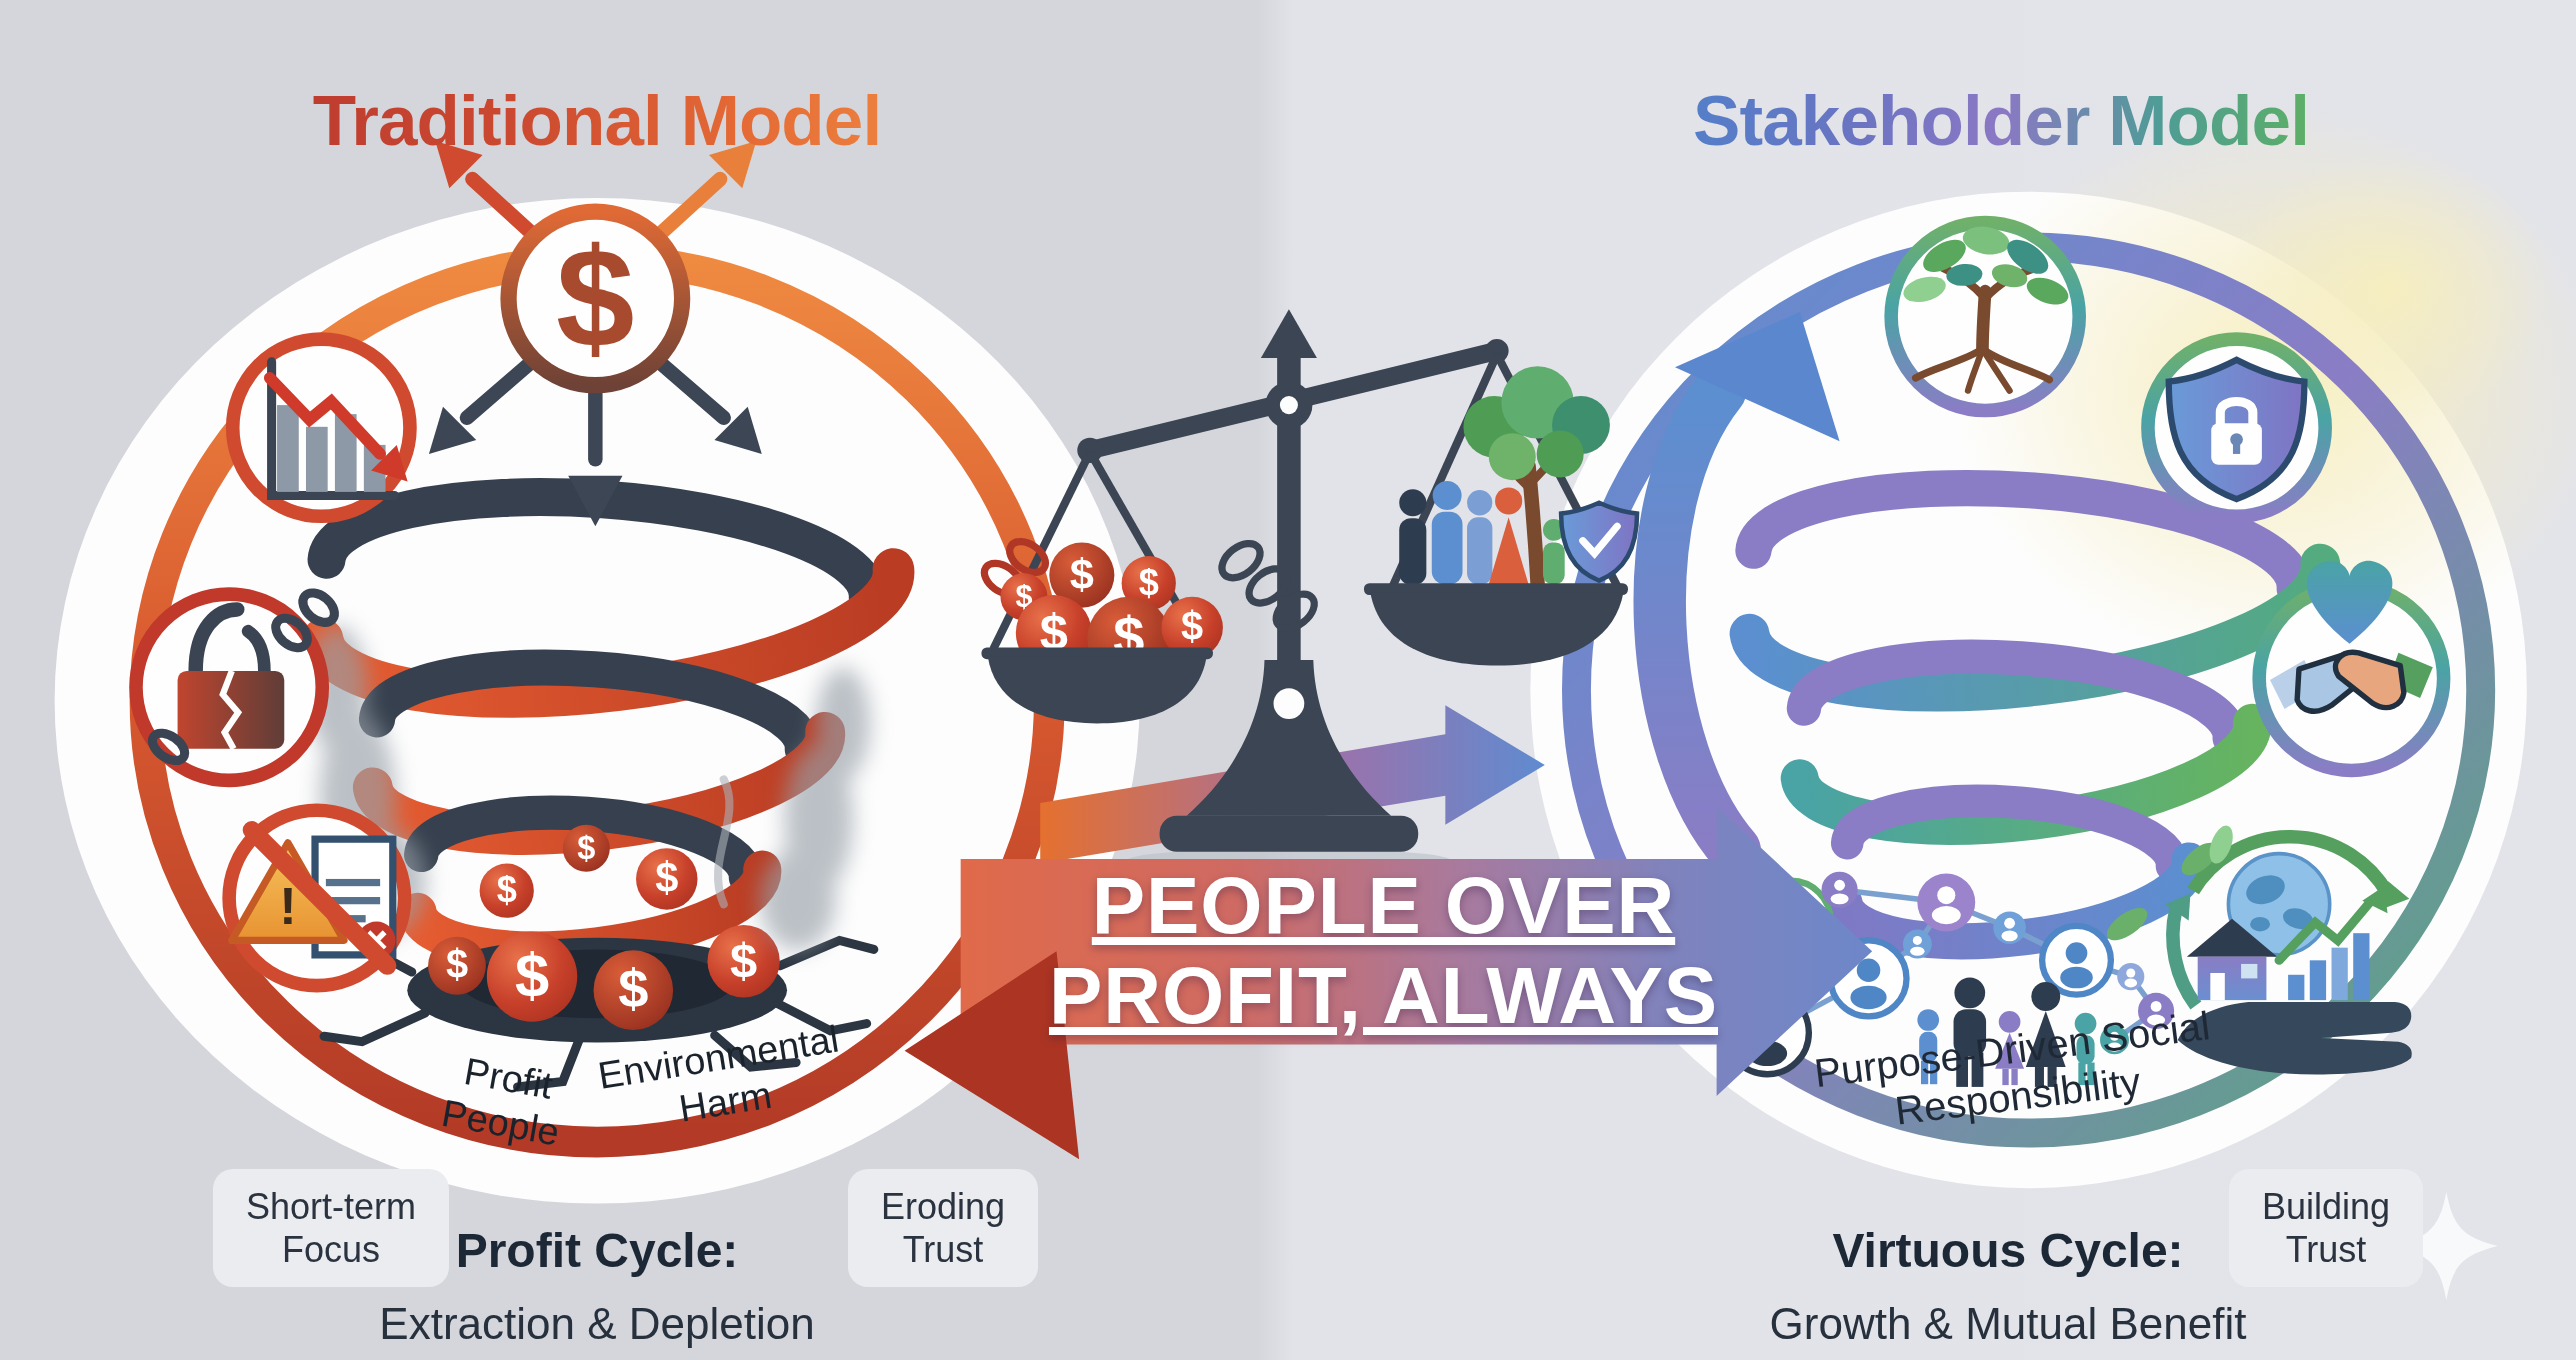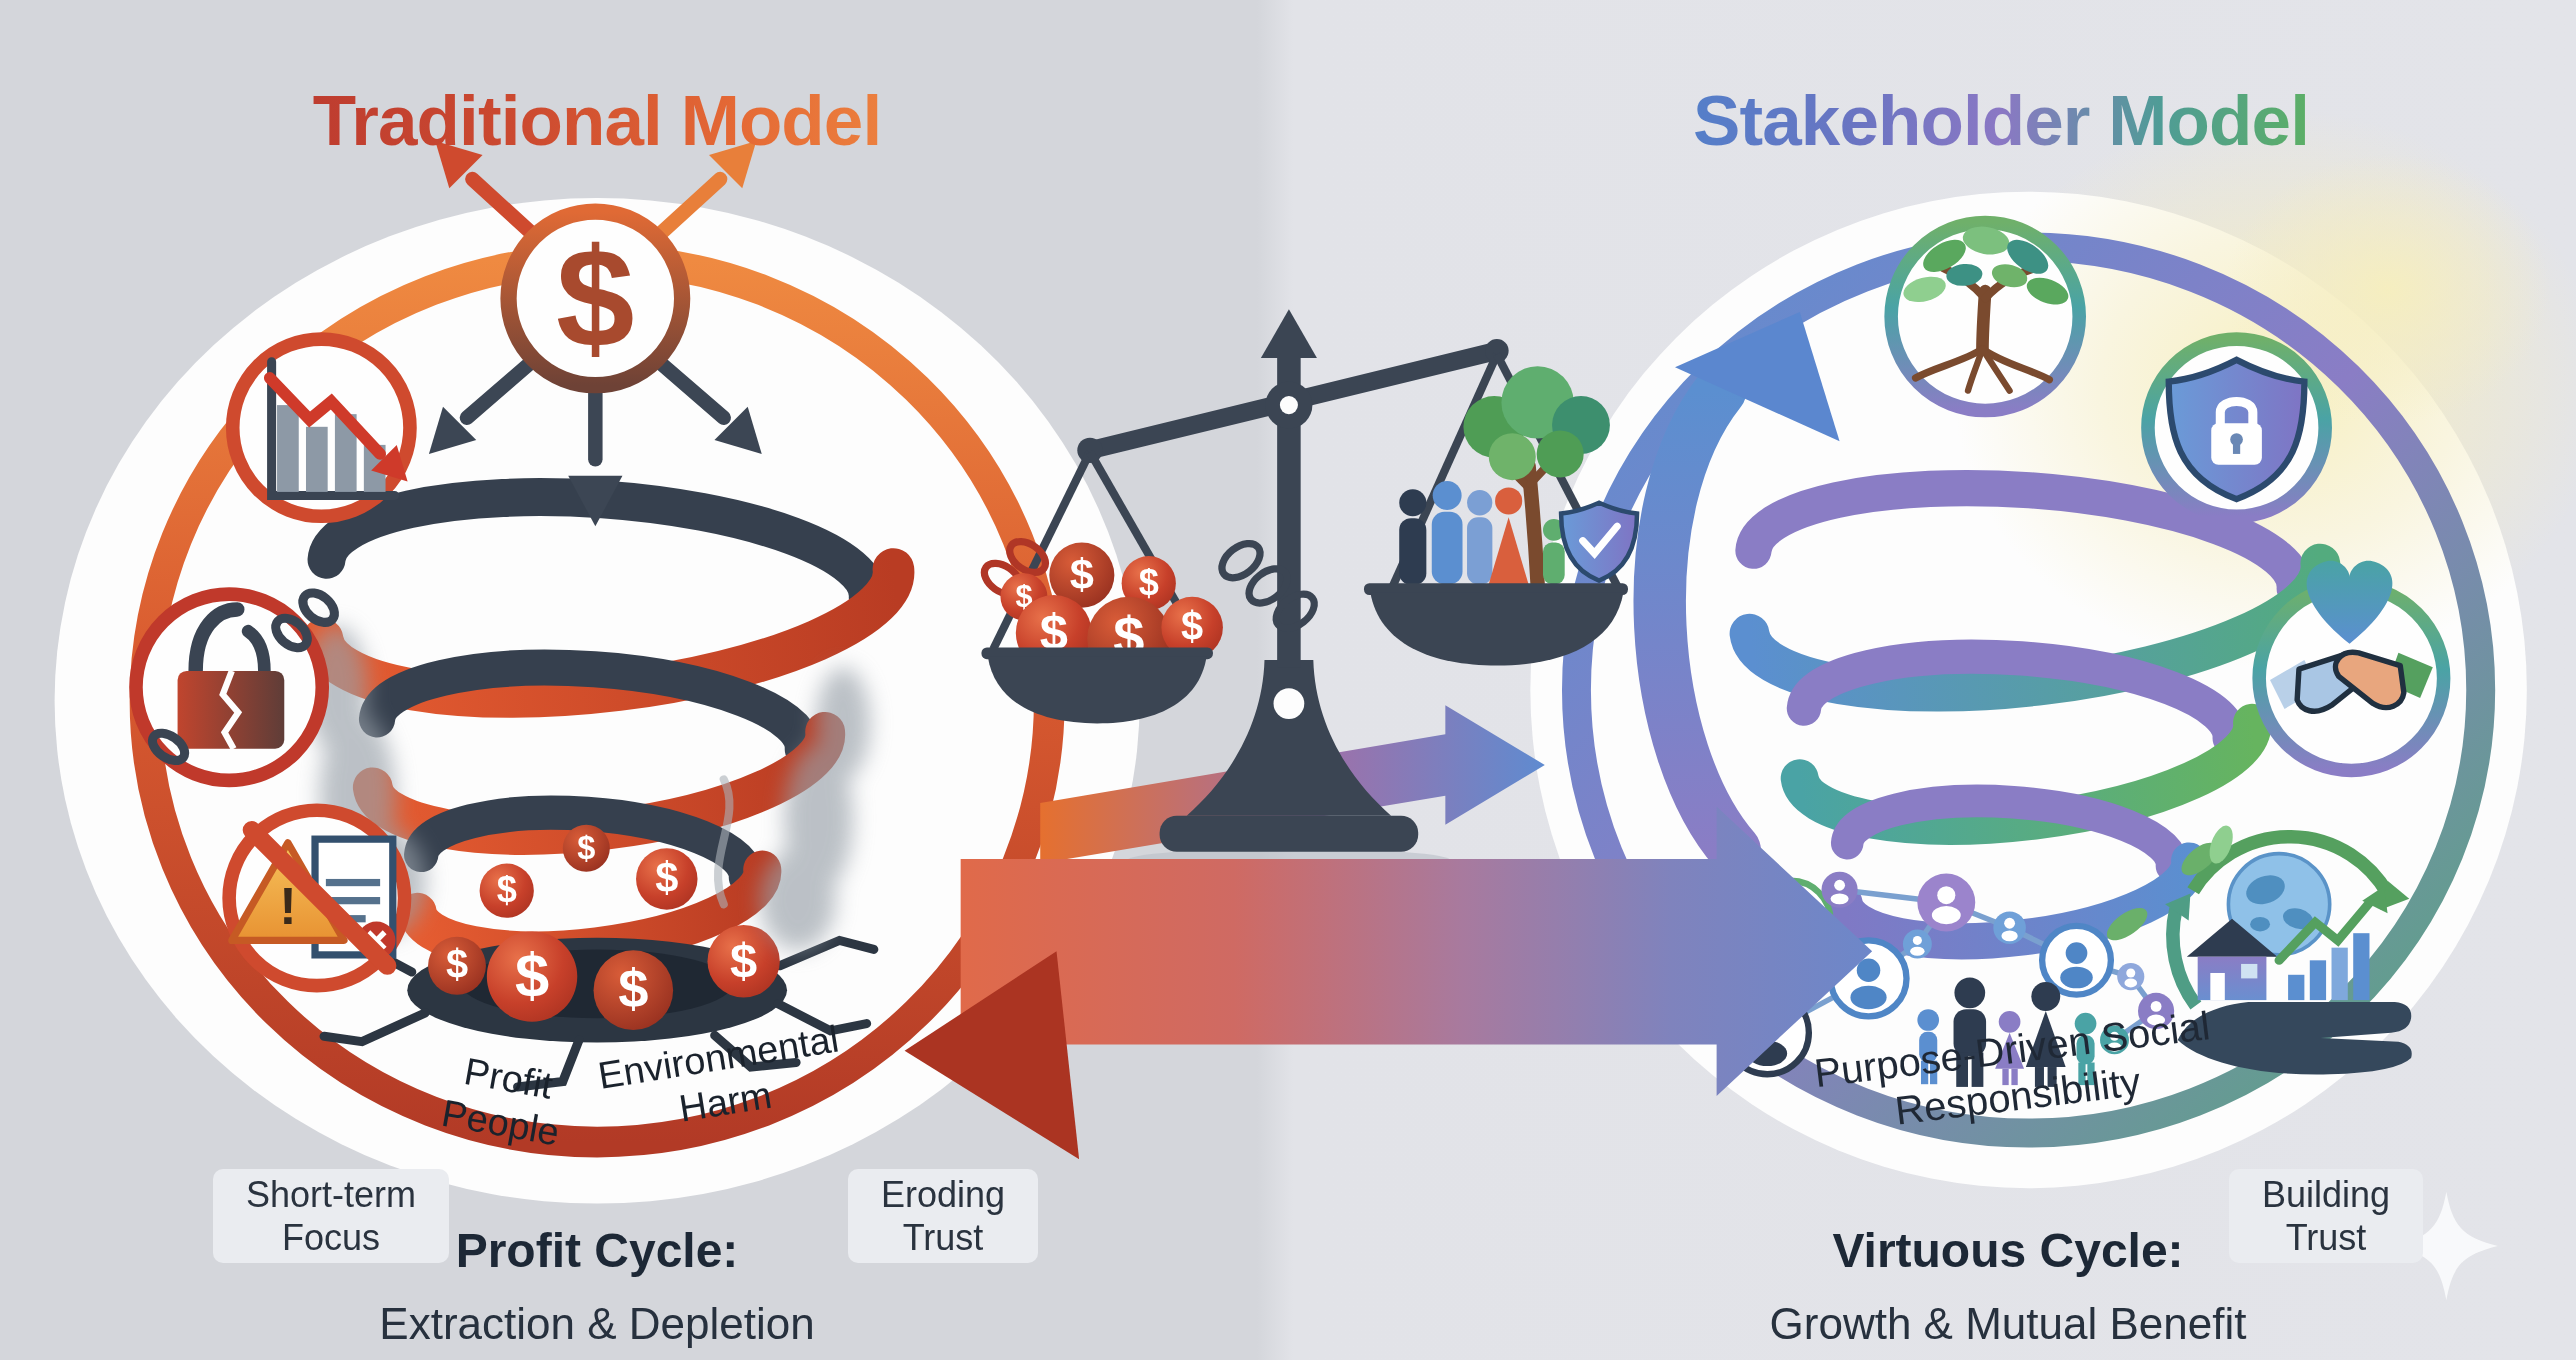--- a/index.html
+++ b/index.html
@@ -19,21 +19,21 @@
     background-image:linear-gradient(90deg,#4d82cb 0%,#6a74c2 30%,#8b78c4 50%,#4f9c96 72%,#5eb160 95%);}
   #banner-text{left:981px;top:861px;width:805px;text-align:center;font-size:80px;font-weight:700;
     color:#ffffff;line-height:1.12;letter-spacing:0.9px;text-shadow:0 3.6px 9px rgba(50,30,70,.35);}
   #center-subtitle{left:1002px;top:1082px;width:696px;text-align:center;font-size:41px;
     font-weight:500;color:#262b33;line-height:1.3;}
   .caption{position:absolute;text-align:center;width:678px;}
   #caption-left{left:258px;top:1223px;}
   #caption-right{left:1669px;top:1223px;}
   .cap-bold{font-size:48px;font-weight:700;color:#1d2836;}
   .cap-rest{font-size:44px;font-weight:400;color:#27313e;margin-top:21px;}
-  .bubble{position:absolute;background:#eaecf0;border-radius:10px;padding:4px 33px;
+  .bubble{position:absolute;background:#eaecf0;border-radius:20px;padding:16px 33px;
     font-size:36px;font-weight:500;color:#2a333f;text-align:center;line-height:1.2;white-space:pre-line;}
   .bubble::after{content:"";position:absolute;top:-12.7px;width:38px;height:38px;background:#eaecf0;
     border-radius:7.2px;transform:rotate(50deg);z-index:-1;}
   .tail-r::after{right:25px;}
   .tail-l::after{left:25px;}
   #bubble-shortterm{left:213px;top:1169px;}
   #bubble-eroding{left:848px;top:1169px;}
   #bubble-longterm{left:1610px;top:1169px;}
   #bubble-building{left:2229px;top:1169px;}
   .inner-label{position:absolute;text-align:center;font-weight:500;color:#1a222c;line-height:1.18;}
@@ -528,20 +528,22 @@
     <polygon points="1062,950 1898,950 1898,892 2070,1052 1898,1212 1898,1155 1062,1155" fill="url(#bannerG)"></polygon>
   </g>
   <polygon points="1193,1282 1000,1162 1168,1052" fill="#ab3422"></polygon>
 
   <path d="M 2705 1318 C 2712 1355 2722 1368 2762 1378 C 2722 1388 2712 1400 2705 1438 C 2698 1400 2688 1388 2648 1378 C 2688 1368 2698 1355 2705 1318 Z" fill="#fafbfc" opacity="0.92"></path>
 </svg>
 
 <div class="txt title" id="title-left">Traditional Model</div>
 <div class="txt title" id="title-right">Stakeholder Model</div>
 
+<div class="txt" id="banner-text">PEOPLE OVER
+PROFIT, ALWAYS</div>
 
 <div class="inner-label" id="label-profit">Profit
 People</div>
 <div class="inner-label" id="label-environment">Environmental
 Harm</div>
 <div class="inner-label" id="label-purpose">Purpose-Driven
 Social Responsibility</div>
 
 <div class="bubble tail-r" id="bubble-shortterm">Short-term
 Focus</div>

